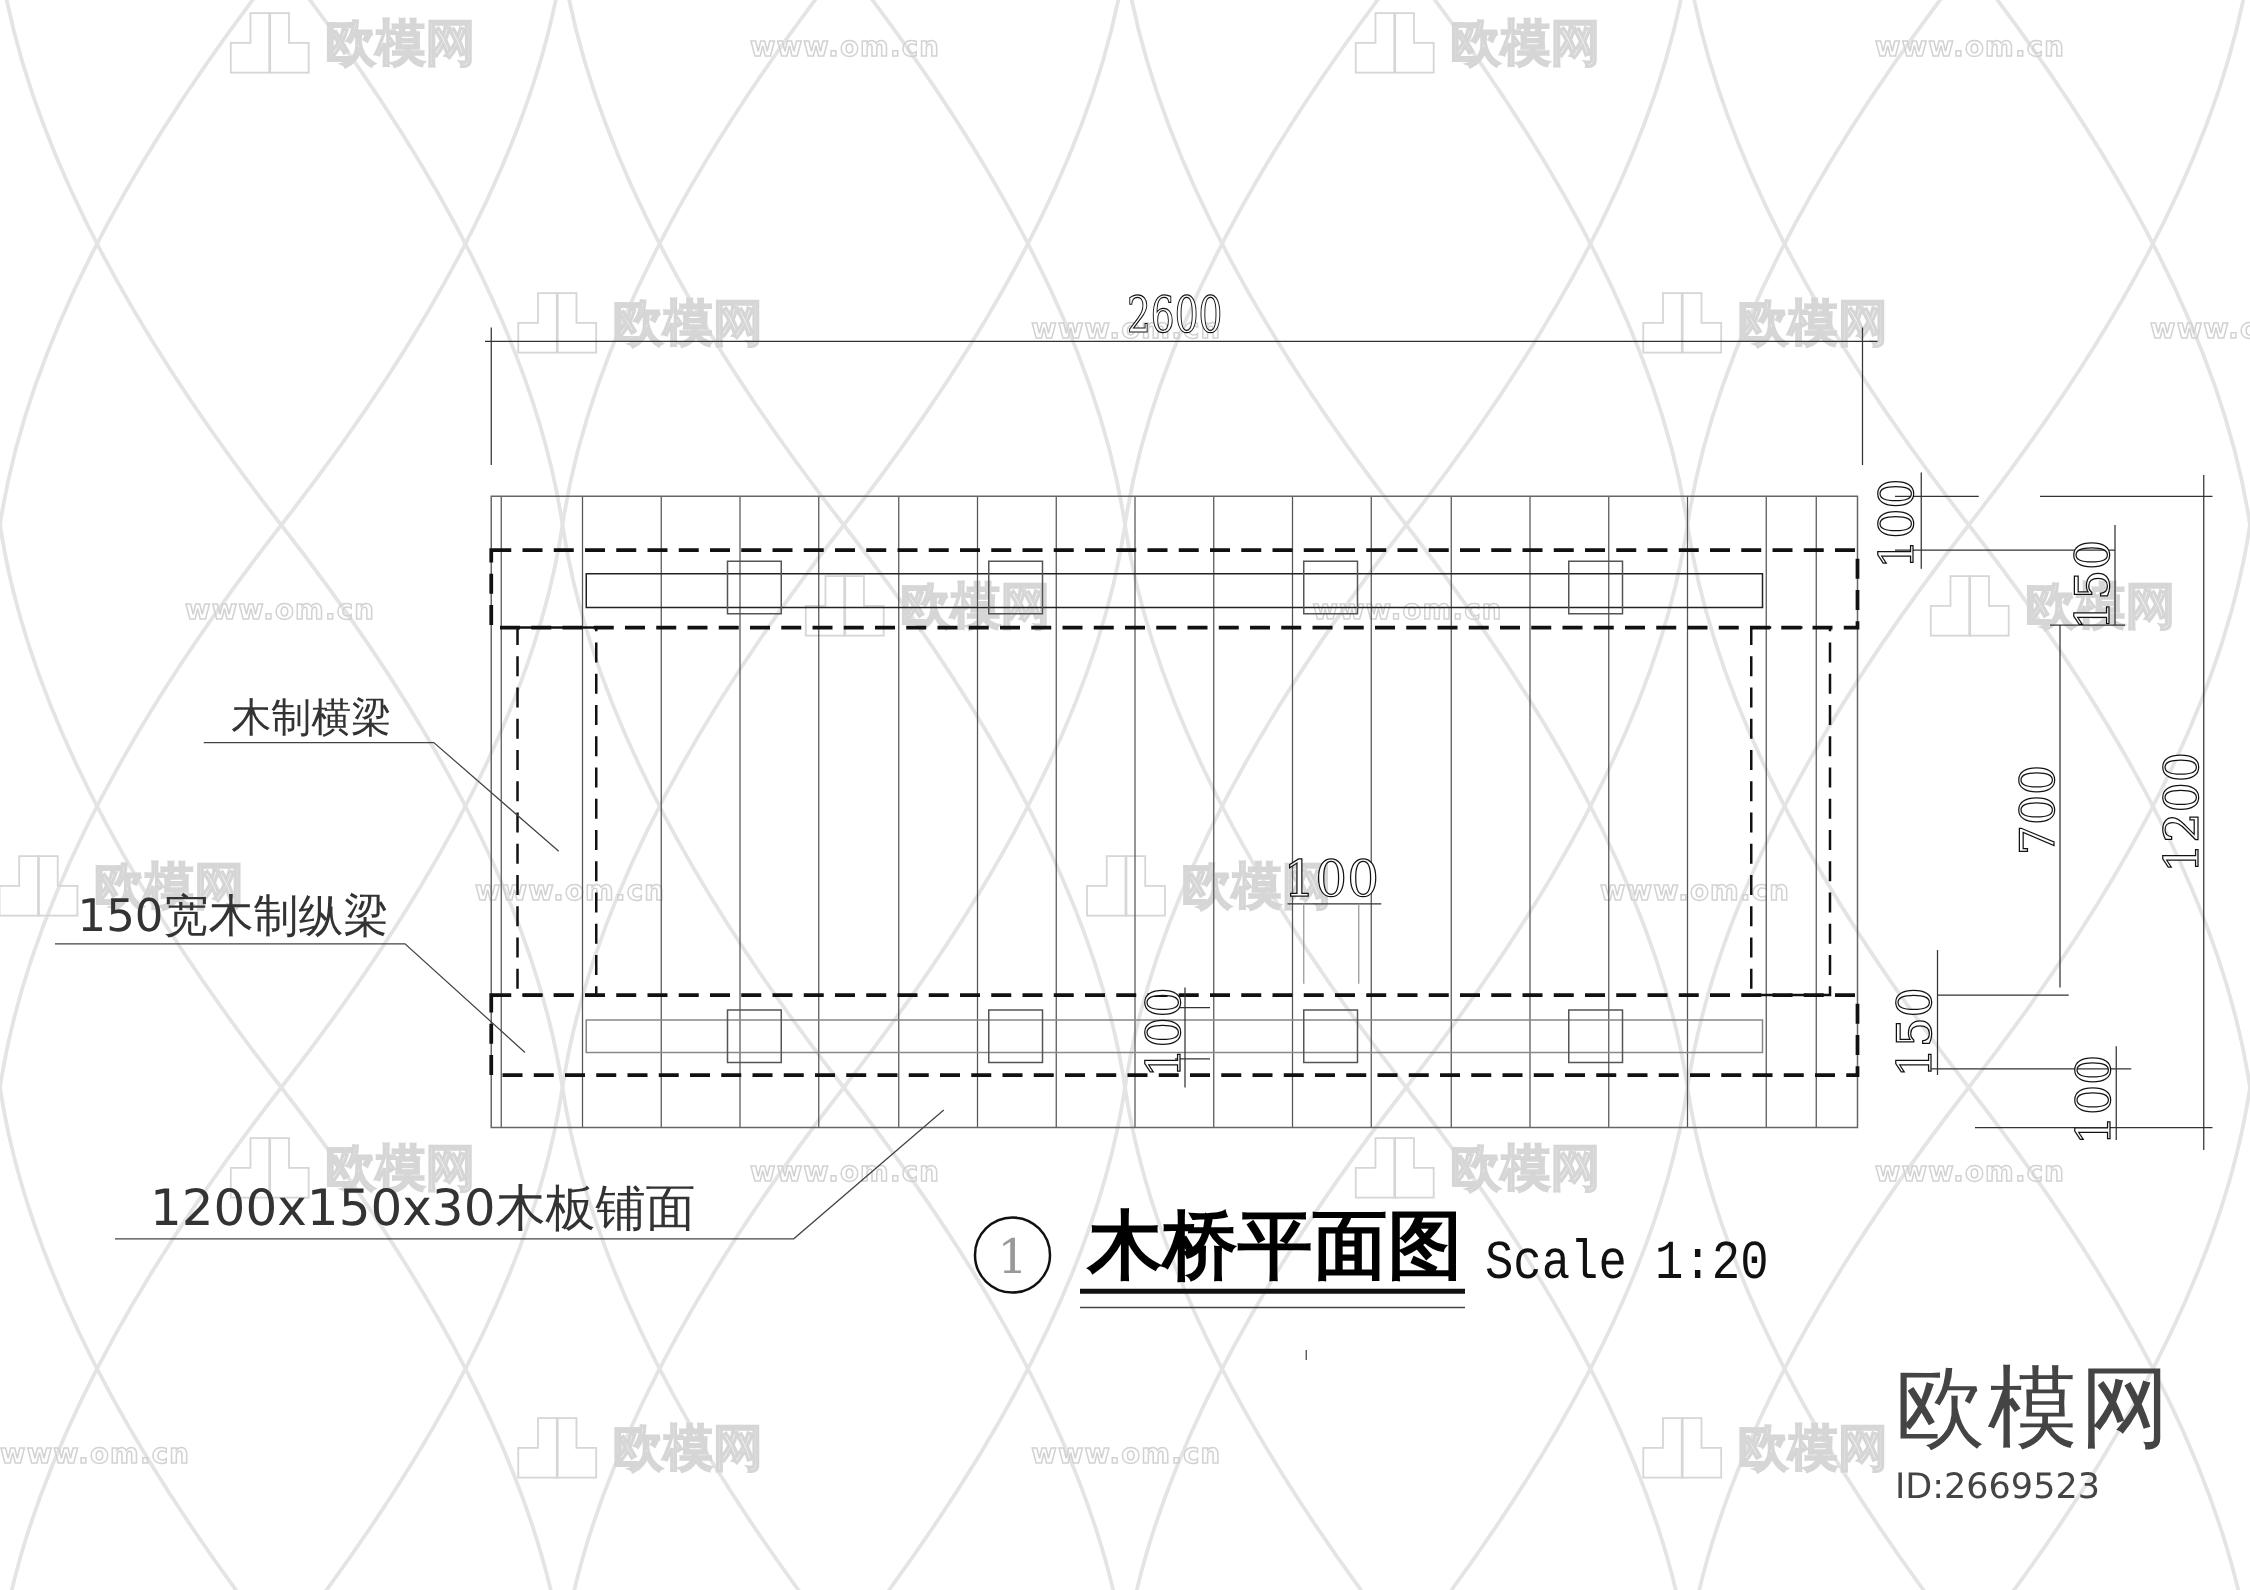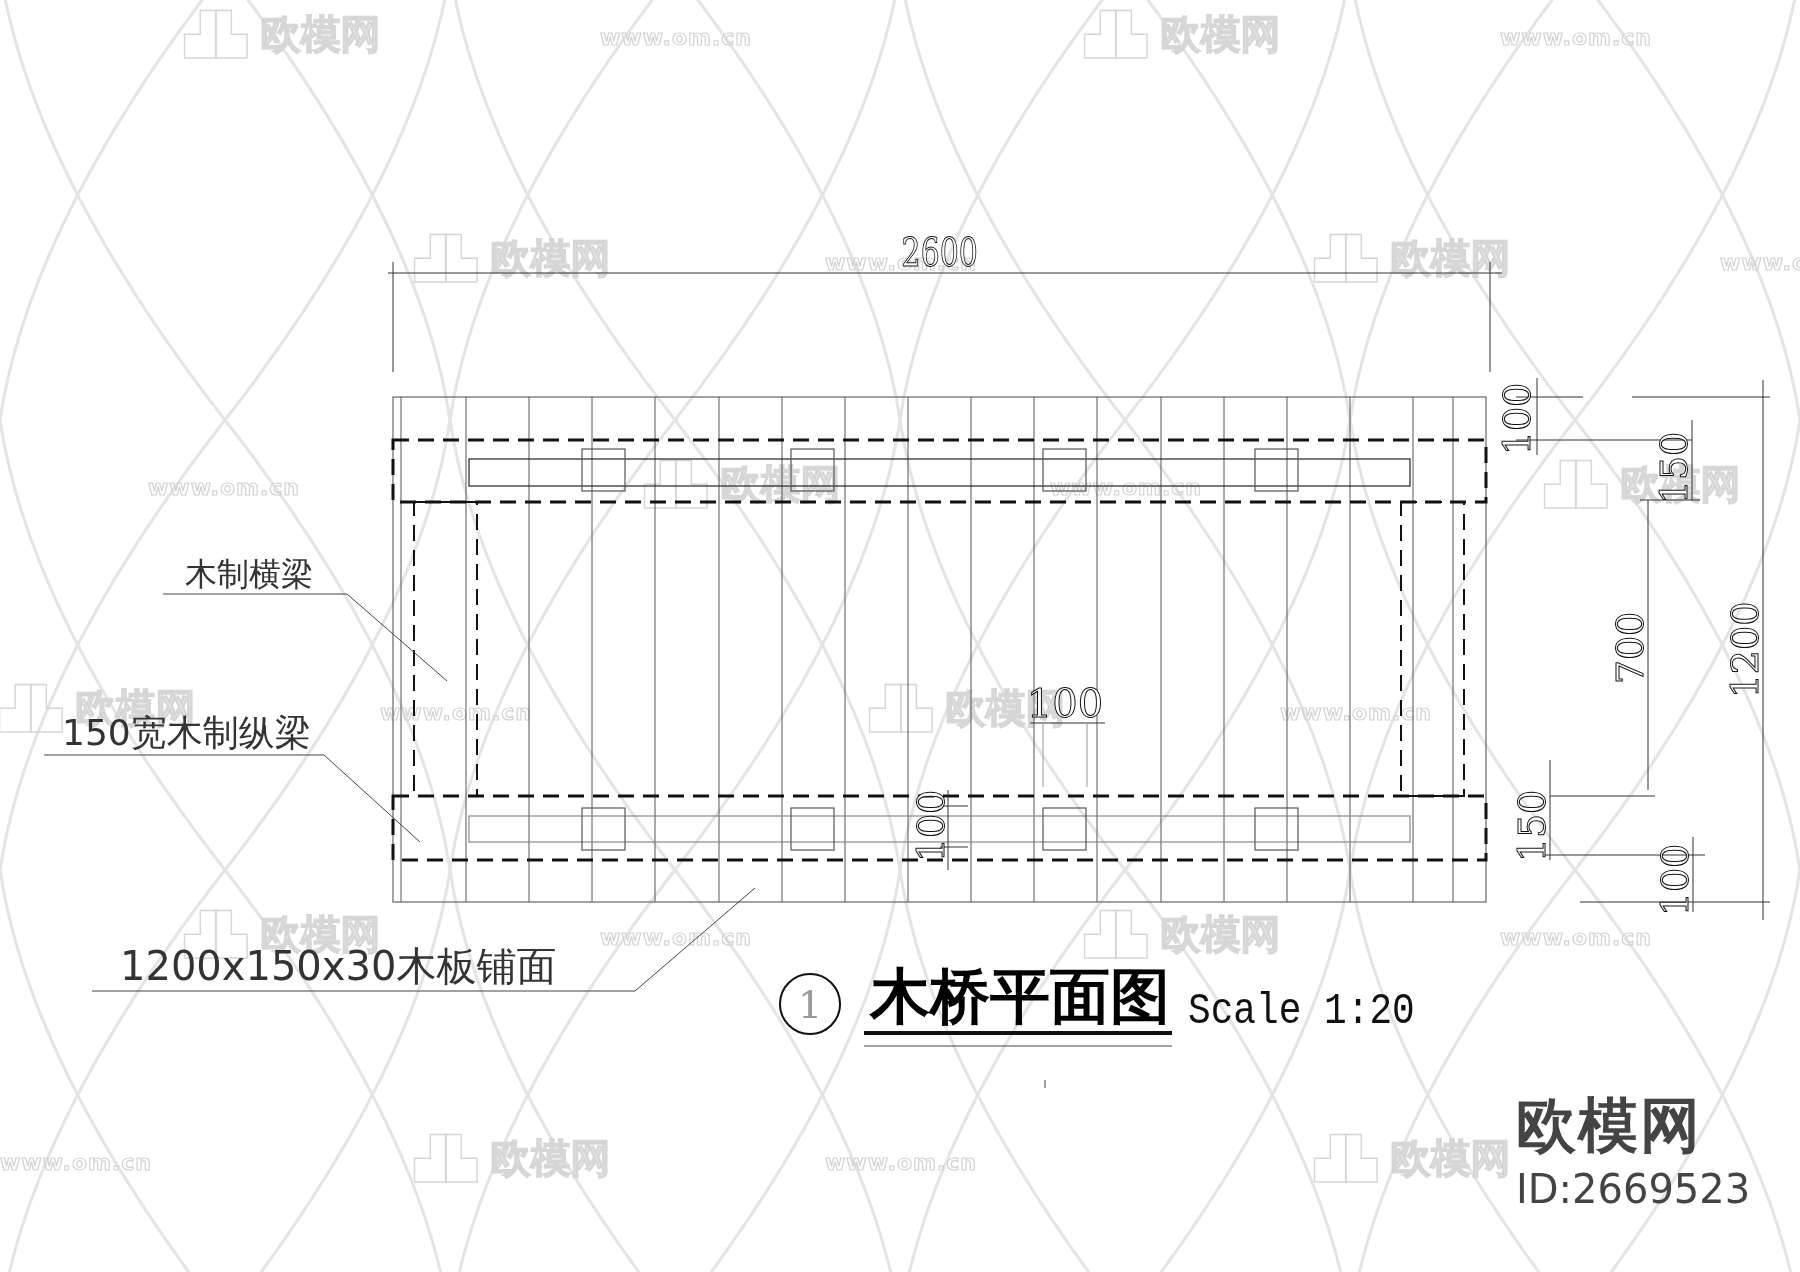--- a/index.html
+++ b/index.html
@@ -6,22 +6,22 @@
   body { width: 1800px; height: 1272px; position: relative; overflow: hidden;
          font-family: "DejaVu Sans", sans-serif; }
   #canvas { position: absolute; left: 0; top: 0; width: 1800px; height: 1272px; }
   .wm-text { font-family: "DejaVu Sans", sans-serif; fill: none; stroke: #d6d6d6; stroke-width: 1.4; font-weight: bold; }
   .wm-url { font-family: "DejaVu Sans", sans-serif; fill: none; stroke: #d2d2d2; stroke-width: 1.2; font-weight: bold; letter-spacing: 1px; }
   .cad-num { font-family: "DejaVu Serif", serif; fill: #ffffff; stroke: #111; stroke-width: 1; }
   .cad-cn { font-family: "DejaVu Sans", sans-serif; fill: #333; }
   .title-cn { font-family: "DejaVu Serif", serif; fill: #000; font-weight: bold; }
   .scale-txt { font-family: "Liberation Mono", monospace; fill: #111; }
   #brand { position: absolute; left: 1516px; top: 1086px; width: 270px; color: #444; }
-  #brand .brand-name { font-family: "DejaVu Sans", sans-serif; font-size: 60px; line-height: 78px; font-weight: bold; letter-spacing: 2px; }
-  #brand .brand-id { font-family: "DejaVu Sans", sans-serif; font-size: 40px; line-height: 46px; margin-top: 2px; }
+  #brand .brand-name { font-family: "DejaVu Sans", sans-serif; font-size: 72px; line-height: 78px; font-weight: normal; letter-spacing: 2px; }
+  #brand .brand-id { font-family: "DejaVu Sans", sans-serif; font-size: 28px; line-height: 46px; margin-top: 2px; }
 </style>
 </head>
 <body>
 
 <svg id="canvas" viewBox="0 0 1800 1272" xmlns="http://www.w3.org/2000/svg">
 
   <g id="wm-arcs" fill="none" stroke="#e4e4e4" stroke-width="3">
       <path d="M -225 420 Q -30 170 0 -30"></path>
       <path d="M 225 420 Q 30 170 0 -30"></path>
       <path d="M -225 -30 Q -30 220 0 420"></path>

